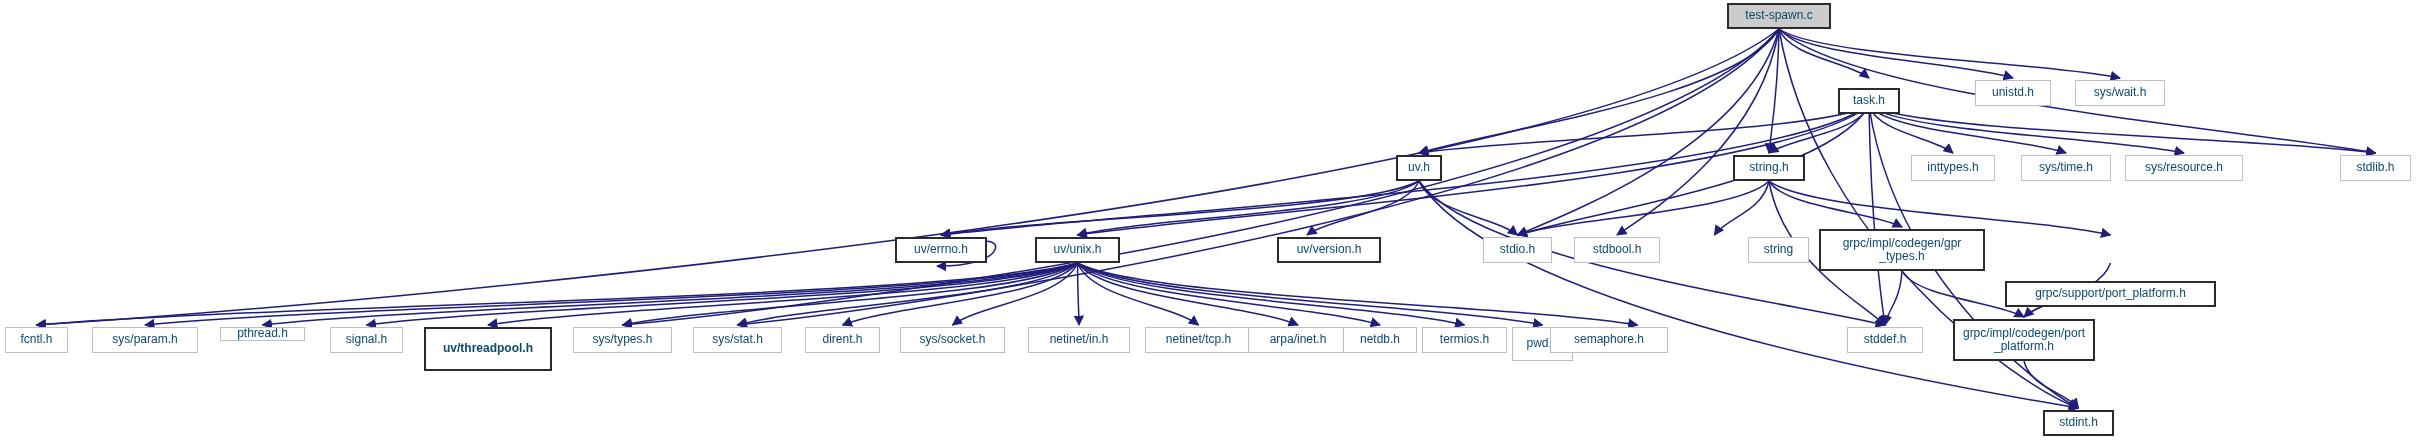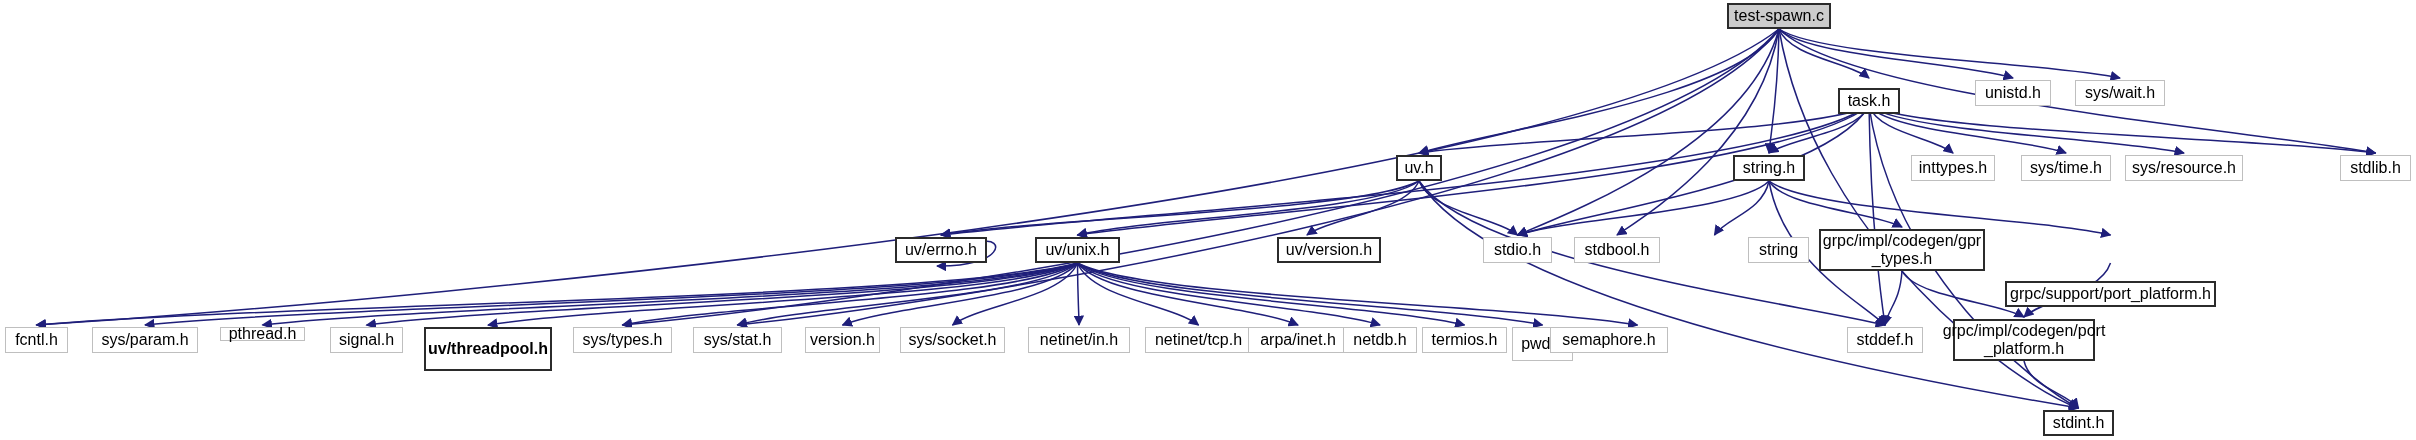--- a/index.html
+++ b/index.html
@@ -22,22 +22,22 @@
     top: 0;
     width: 2416px;
     height: 440px;
     pointer-events: none;
   }
   .node {
     position: absolute;
     box-sizing: border-box;
     background: #ffffff;
     border: 1px solid #bfbfbf;
-    color: #000000;
-    font-size: 16px;
+    color: #0c4a6e;
+    font-size: 12px;
     line-height: 1.12;
     display: flex;
     align-items: center;
     justify-content: center;
     text-align: center;
     white-space: pre;
     letter-spacing: 0px;
     z-index: 5;
   }
   .node.bold {
@@ -136,21 +136,21 @@
       <div class="node bold" style="left: 1819px; top: 229px; width: 166px; height: 42px;">grpc/impl/codegen/gpr
 _types.h</div>
       <div class="node bold" style="left: 2005px; top: 237px; width: 211px; height: 26px; margin-top: 44px;">grpc/support/port_platform.h</div>
       <div class="node" style="left: 5px; top: 327px; width: 63px; height: 26px;">fcntl.h</div>
       <div class="node" style="left: 92px; top: 327px; width: 106px; height: 26px;">sys/param.h</div>
       <div class="node" style="left: 220px; top: 327px; width: 85px; height: 14px;">pthread.h</div>
       <div class="node" style="left: 330px; top: 327px; width: 73px; height: 26px;">signal.h</div>
       <div class="node bold" style="left: 424px; top: 327px; width: 128px; height: 44px; font-weight: bold;">uv/threadpool.h</div>
       <div class="node" style="left: 573px; top: 327px; width: 99px; height: 26px;">sys/types.h</div>
       <div class="node" style="left: 693px; top: 327px; width: 89px; height: 26px;">sys/stat.h</div>
-      <div class="node" style="left: 805px; top: 327px; width: 75px; height: 26px;">version.h</div>
+      <div class="node" style="left: 805px; top: 327px; width: 75px; height: 26px;">dirent.h</div>
       <div class="node" style="left: 900px; top: 327px; width: 105px; height: 26px;">sys/socket.h</div>
       <div class="node" style="left: 1028px; top: 327px; width: 102px; height: 26px;">netinet/in.h</div>
       <div class="node" style="left: 1145px; top: 327px; width: 107px; height: 26px;">netinet/tcp.h</div>
       <div class="node" style="left: 1248px; top: 327px; width: 100px; height: 26px;">arpa/inet.h</div>
       <div class="node" style="left: 1343px; top: 327px; width: 74px; height: 26px;">netdb.h</div>
       <div class="node" style="left: 1422px; top: 327px; width: 85px; height: 26px;">termios.h</div>
       <div class="node" style="left: 1512px; top: 327px; width: 61px; height: 34px;">pwd.h</div>
       <div class="node" style="left: 1550px; top: 327px; width: 118px; height: 26px;">semaphore.h</div>
       <div class="node" style="left: 1847px; top: 327px; width: 76px; height: 26px;">stddef.h</div>
       <div class="node bold" style="left: 1953px; top: 319px; width: 142px; height: 42px;">grpc/impl/codegen/port

